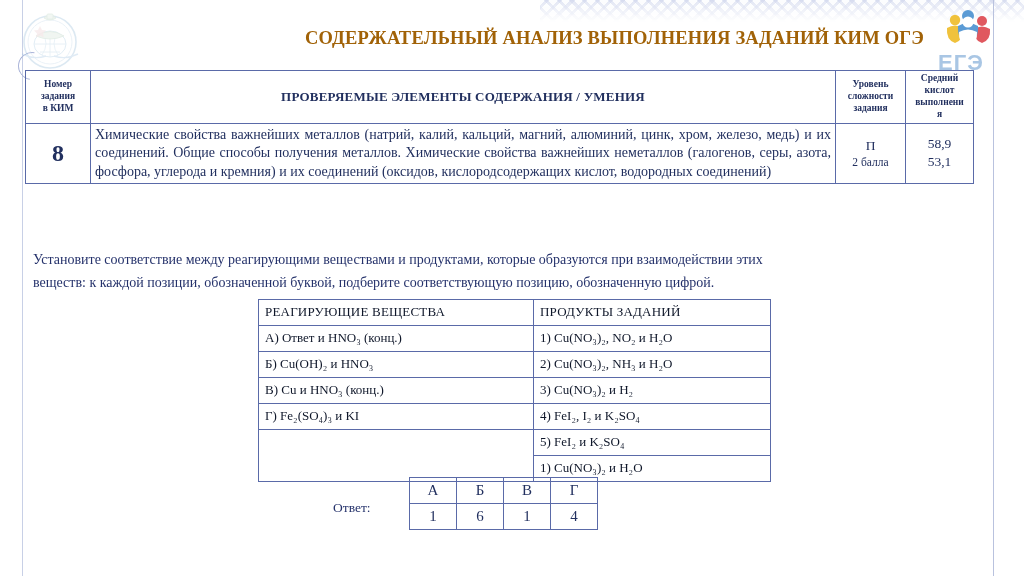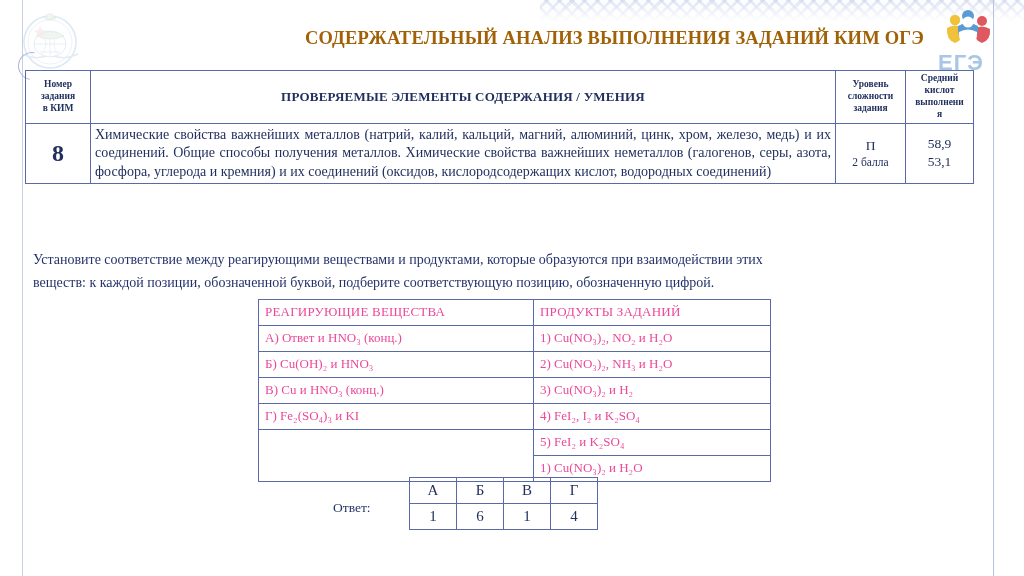--- a/index.html
+++ b/index.html
@@ -166,21 +166,21 @@
     width: 512px;
     border-collapse: collapse;
     table-layout: fixed;
   }
   .match-table td {
     border: 1px solid #5a6aa8;
     padding: 2px 23px 3px 6px;
     font-size: 13px;
     height: 20px;
     vertical-align: middle;
-    color: #ec4899;
+    color: #0f172a;
   }
   .col-left  { width: 275px; }
   .col-right { width: 237px; }
   .match-head { font-size: 13px; letter-spacing: .2px; }
   .blank-cell { border-top: none !important; border-bottom: none !important; }
   .blank-cell-last { border-top: none !important; }
 
   
   .answer-label {
     position: absolute;

